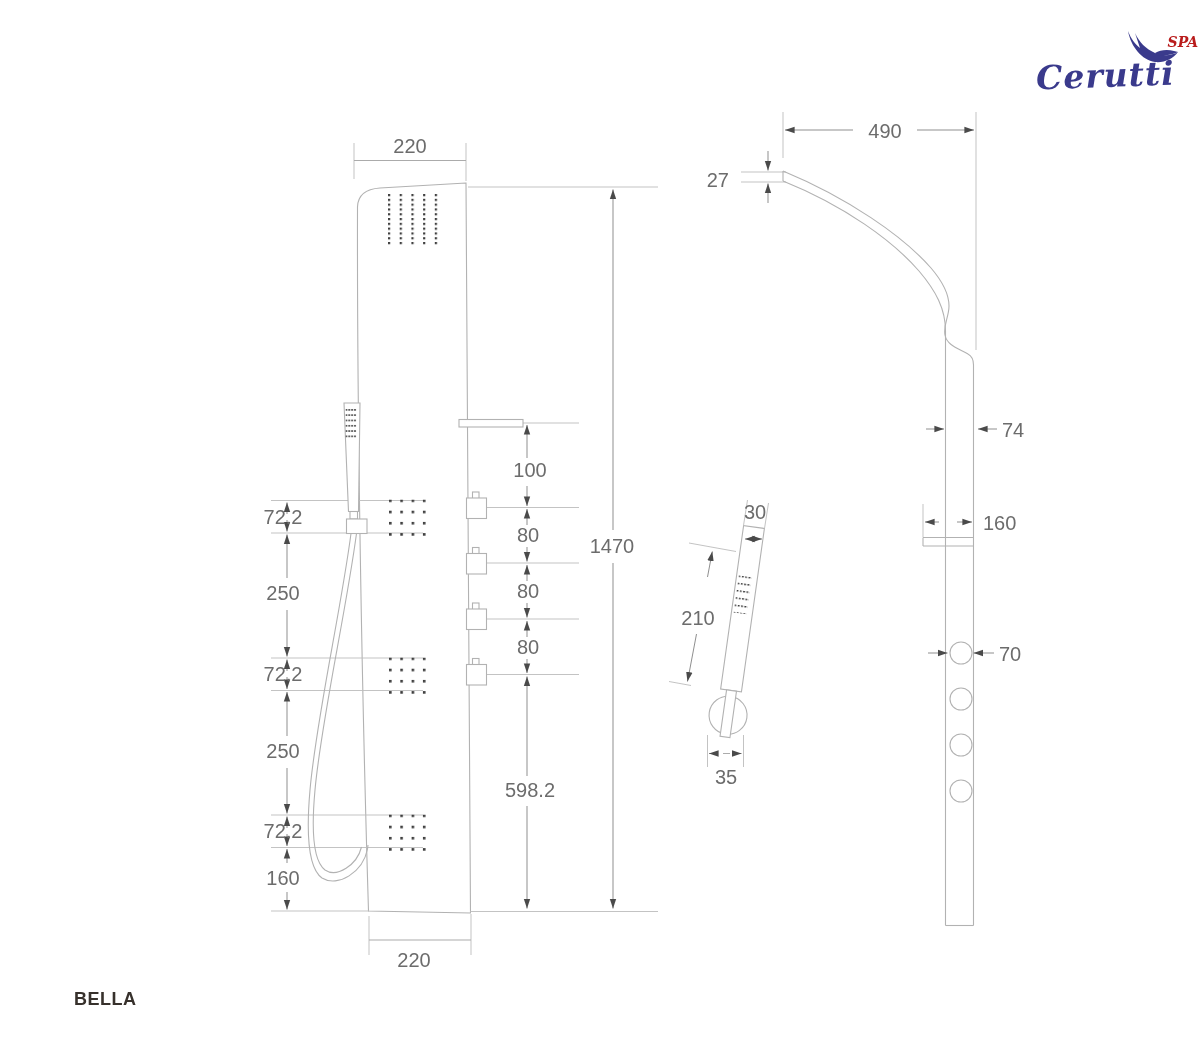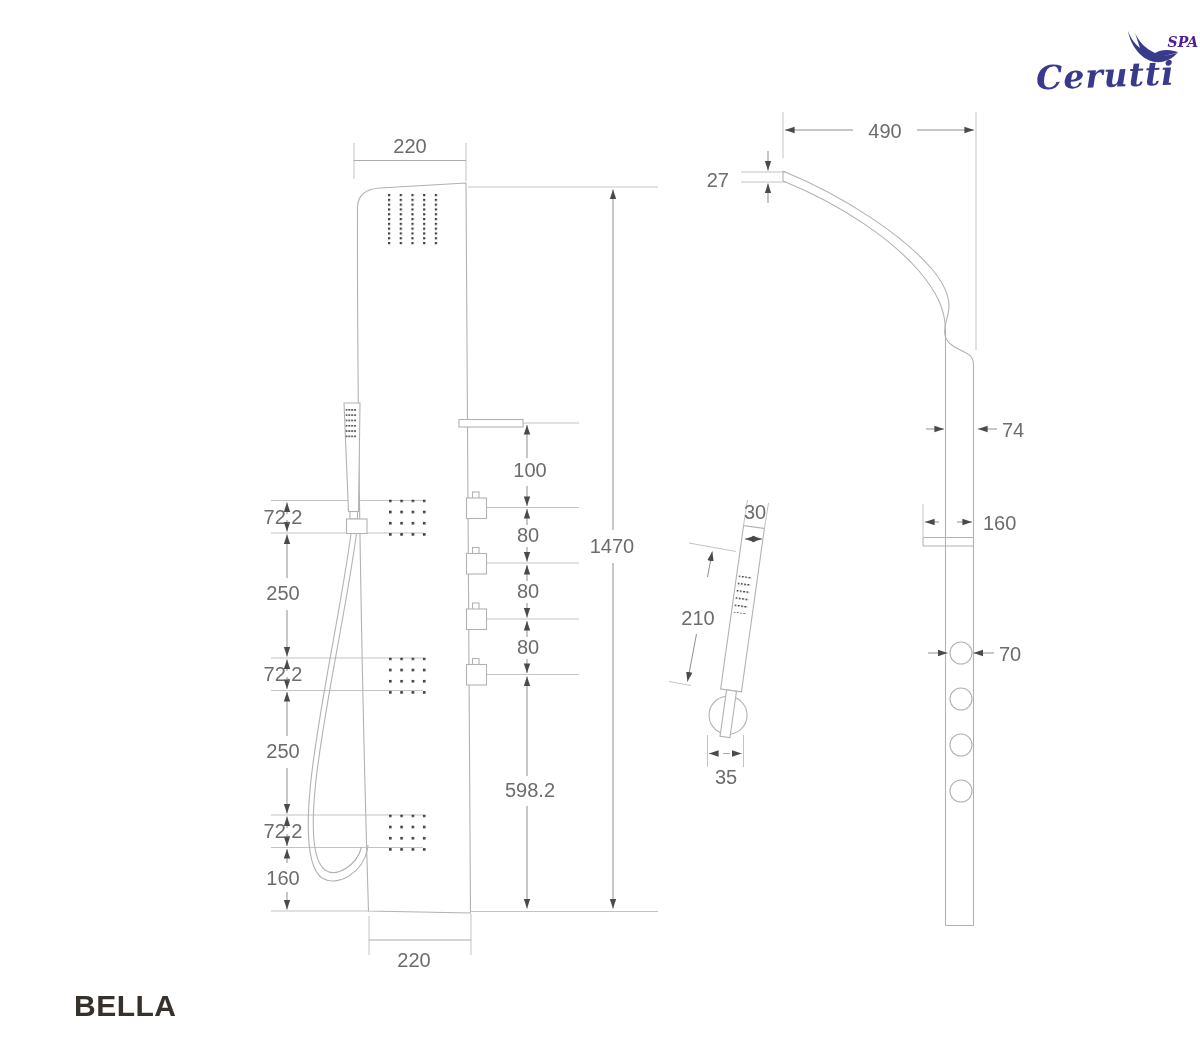--- a/index.html
+++ b/index.html
@@ -12,23 +12,23 @@
   .ext {fill:none;stroke:#bcbcbc;stroke-width:0.9;}
   .dim {fill:none;stroke:#8f8f8f;stroke-width:1;}
   .dimp{fill:none;stroke:#ababab;stroke-width:1;}
   .lbl {font-family:"Liberation Sans",sans-serif;font-size:20px;fill:#6c6c6c;}
   
   .logo{position:absolute;left:1030px;top:28px;width:168px;height:72px;}
   .logo .brand{position:absolute;left:6px;top:28px;font-family:"DejaVu Serif",serif;
                font-style:italic;font-weight:bold;font-size:33px;color:#3a3a8c;
                transform:rotate(-2deg);letter-spacing:1px;}
   .logo .tag{position:absolute;right:0px;top:6px;font-family:"DejaVu Serif",serif;
-             font-style:italic;font-weight:bold;font-size:14px;color:#4c1d95;}
+             font-style:italic;font-weight:bold;font-size:14px;color:#b91c1c;}
   .logo .bird{position:absolute;right:12px;top:2px;}
-  .model{position:absolute;left:74px;top:989px;font-size:30px;font-weight:600;
+  .model{position:absolute;left:74px;top:989px;font-size:18px;font-weight:600;
          color:#37312c;letter-spacing:0.5px;}
 </style>
 </head>
 <body>
 
 <div class="canvas">
 
 <svg width="1200" height="1055" viewBox="0 0 1200 1055">
   <defs>
     <marker id="ah" viewBox="0 0 10 8" refX="9.6" refY="4" markerWidth="10" markerHeight="8" orient="auto" markerUnits="userSpaceOnUse">

